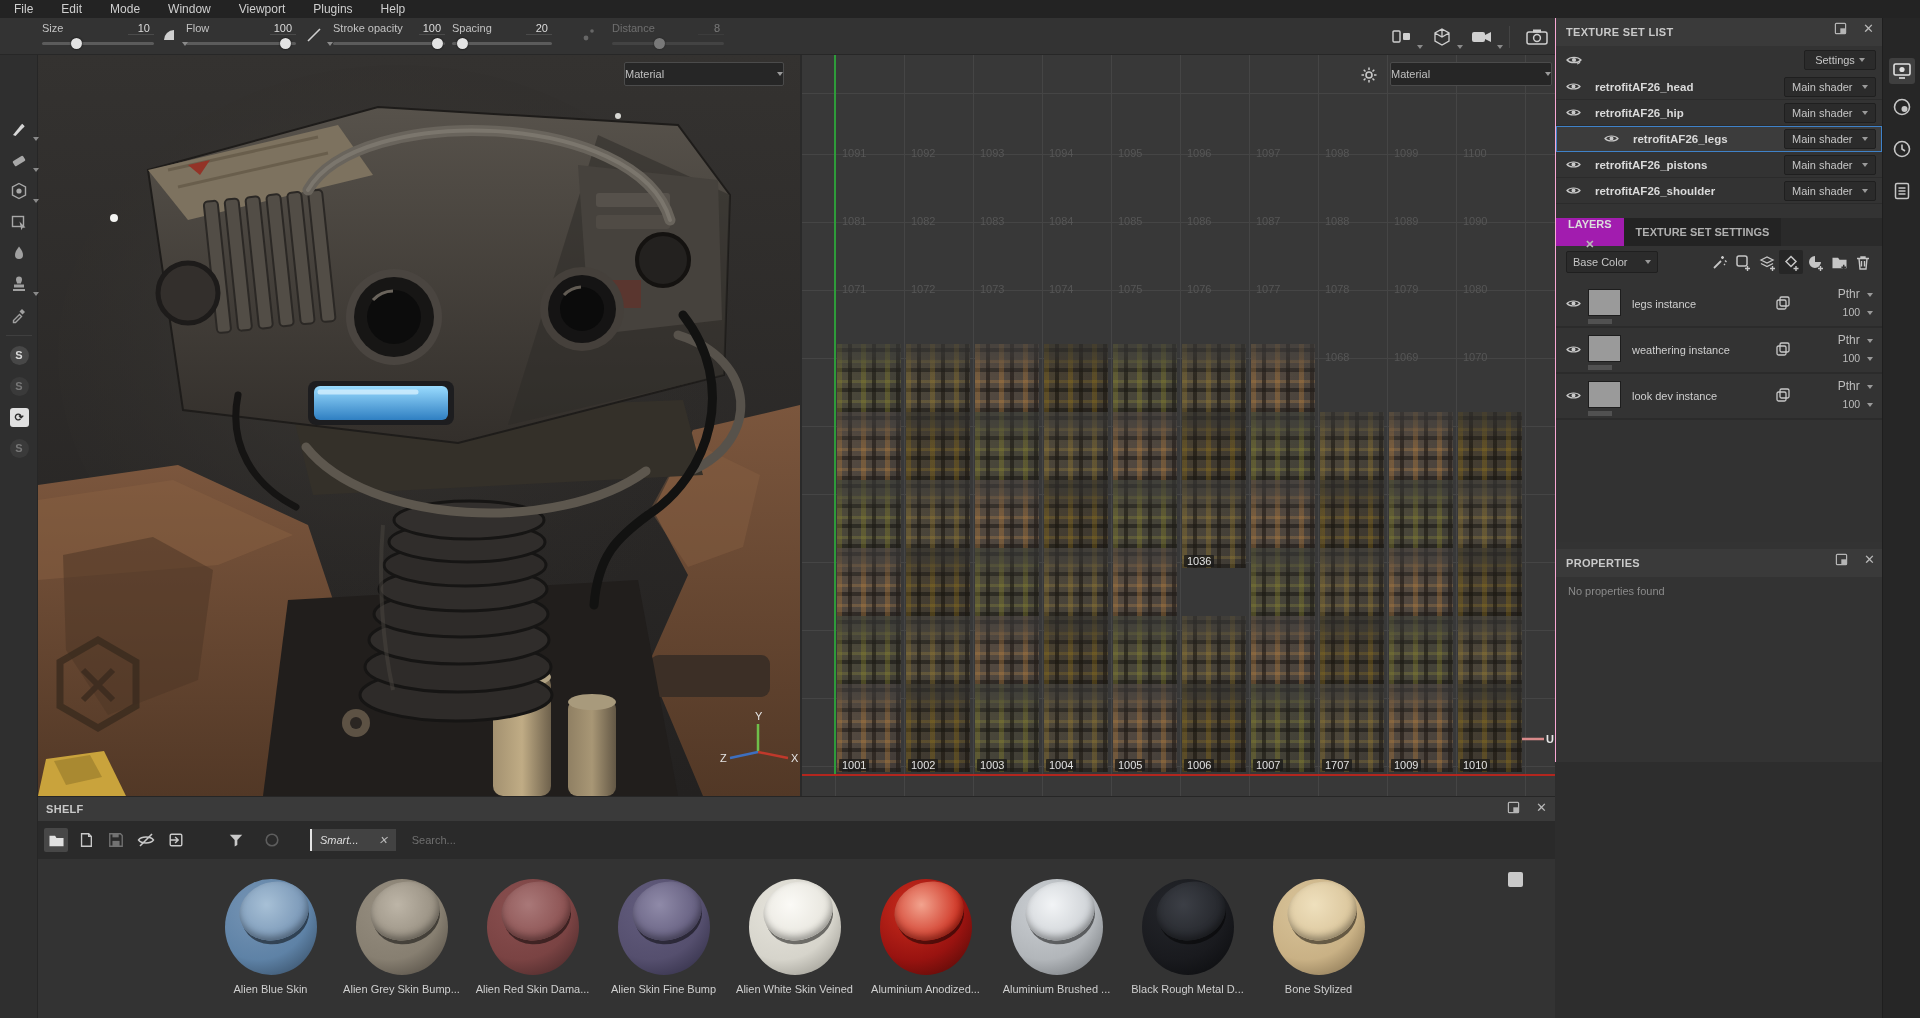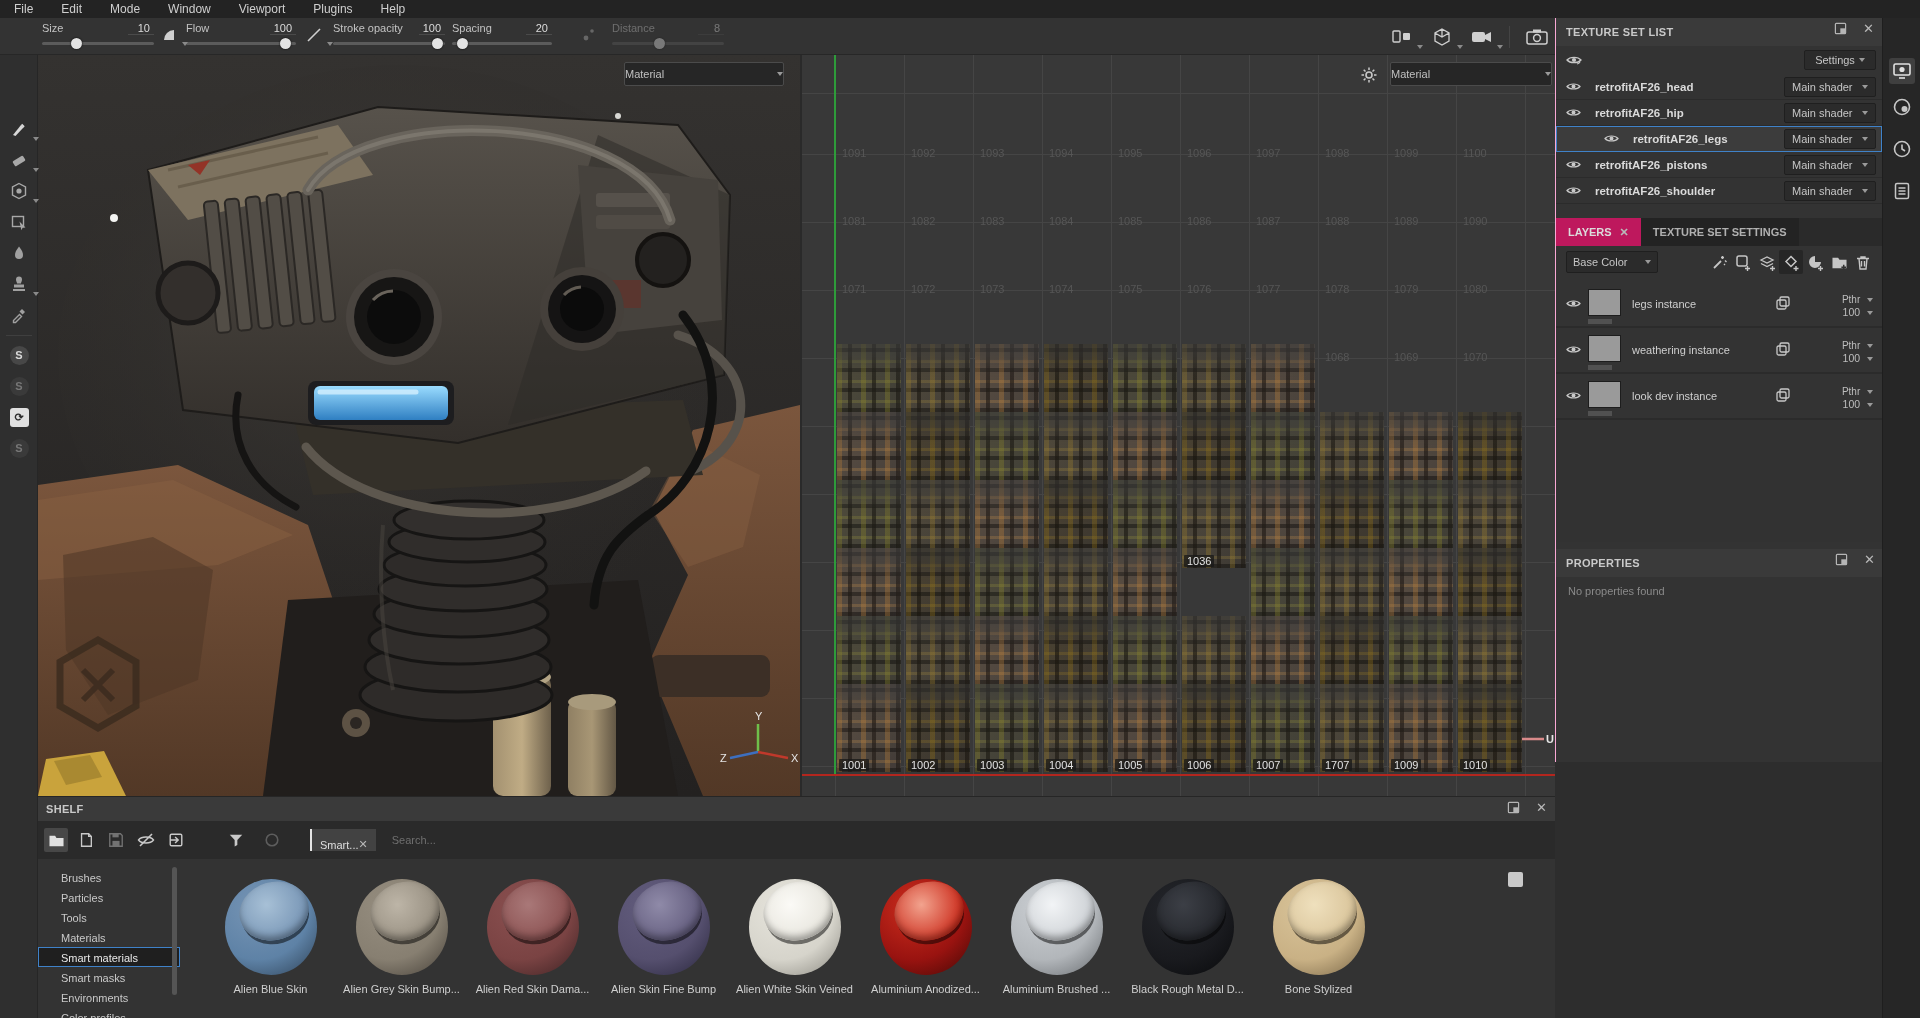--- a/index.html
+++ b/index.html
@@ -54,21 +54,21 @@
 
 #shelf{position:absolute;left:38px;top:796px;width:1517px;height:222px;background:#333333;border-top:1px solid #262626;z-index:20;}
 .panel-h{position:absolute;left:0;top:0;right:0;height:24px;background:#3a3a3a;display:flex;align-items:center;padding:0 8px;}
 .panel-title{font-size:11px;font-weight:bold;letter-spacing:.3px;color:#c9c9c9;}
 .ph-icons{position:absolute;right:8px;top:4px;display:flex;gap:16px;align-items:center;}
 .xicon{color:#b9b9b9;font-size:13px;line-height:13px;}
 #shelftools{position:absolute;left:0;top:24px;width:1517px;height:38px;background:#2a2a2a;display:flex;align-items:center;}
 .stool{width:24px;height:24px;display:flex;align-items:center;justify-content:center;margin-left:6px;border-radius:2px;}
 .stool.on{background:#474747;}
 .stool.dim{opacity:.45;}
-#smarttag{margin-left:26px;height:22px;background:#424242;border-left:2px solid #e4e4e4;display:flex;align-items:flex-end;gap:0;padding:0 8px;font-size:11px;color:#dedede;}
+#smarttag{margin-left:26px;height:22px;background:#424242;border-left:2px solid #e4e4e4;display:flex;align-items:center;gap:20px;padding:0 8px;font-size:11px;color:#dedede;font-style:italic;}
 #searchbox{margin-left:16px;height:24px;width:400px;background:transparent;border:none;outline:none;color:#bbb;font-size:11px;}
 #searchbox::placeholder{color:#6f6f6f;}
 #shelfside{position:absolute;left:0;top:62px;width:142px;height:160px;overflow:hidden;}
 .cat{height:20px;line-height:20px;padding-left:22px;font-size:11px;color:#c9c9c9;border:1px solid transparent;}
 .cat.sel{background:#1f1f1f;border:1px solid #3f82c9;color:#e8e8e8;}
 #sidescroll{position:absolute;right:3px;top:8px;width:5px;height:128px;background:#555;border-radius:3px;}
 #mats{position:absolute;left:142px;top:62px;right:0;height:160px;display:flex;padding-left:25px;overflow:hidden;}
 .matcard{width:131px;display:flex;flex-direction:column;align-items:center;}
 .sph{margin-top:20px;width:92px;height:96px;border-radius:50%;position:relative;
  background:radial-gradient(circle at 36% 30%,var(--cap),var(--c) 58%,var(--sh) 96%);}
@@ -82,33 +82,33 @@
 .dock-h{position:relative;height:28px;background:#3a3a3a;display:flex;align-items:center;padding:0 10px;}
 #settingsrow{position:relative;height:28px;display:flex;align-items:center;padding:0 10px;}
 .btn{background:#2b2b2b;border:1px solid #1f1f1f;border-radius:2px;color:#c6c6c6;font-size:11px;display:flex;align-items:center;justify-content:center;height:20px;padding:0 7px;}
 #settingsbtn{position:absolute;right:6px;width:72px;}
 .tsrow{position:relative;height:26px;display:flex;align-items:center;border-bottom:1px solid #2b2b2b;padding-left:10px;text-align:right;}
 .tsrow.sel{background:#3c3c3c;outline:1px solid #3f82c9;outline-offset:-1px;padding-left:48px;}
 .tsname{font-size:11.5px;font-weight:bold;color:#dadada;margin-left:14px;}
 .shaderbtn{position:absolute;right:6px;width:92px;justify-content:space-between;}
 #tabs{position:absolute;left:0;top:200px;width:327px;height:28px;background:#2a2a2a;display:flex;}
 .tab{height:28px;display:flex;align-items:center;gap:8px;padding:0 12px;font-size:11px;font-weight:bold;color:#b0b0b0;background:#232323;}
-.tab.active{background:#be185d;color:#dcdcdc;}
+.tab.active{background:#a21caf;color:#dcdcdc;flex-direction:column;}
 #laytools{position:absolute;left:0;top:228px;width:327px;height:32px;display:flex;align-items:center;}
 #channelsel{position:relative;margin-left:10px;width:92px;height:22px;background:#2b2b2b;border:1px solid #1f1f1f;border-radius:2px;display:flex;align-items:center;justify-content:space-between;padding:0 6px;font-size:11px;color:#c6c6c6;}
 .lico{width:24px;height:24px;display:flex;align-items:center;justify-content:center;border-radius:2px;}
 .lico.pressed{background:#262626;}
 #layerlist{position:absolute;left:0;top:264px;width:327px;height:260px;background:#323232;}
 .layer{position:relative;height:46px;background:#333333;border-bottom:2px solid #2b2b2b;}
 .leye{position:absolute;left:10px;top:15px;}
 .lthumb{position:absolute;left:32px;top:7px;width:33px;height:27px;background:#9a9a9a;border:1px solid #1d1d1d;}
 .lbar{position:absolute;left:32px;top:37px;width:24px;height:5px;background:#515151;}
 .lname{position:absolute;left:76px;top:16px;font-size:11px;color:#cfcfcf;}
 .linst{position:absolute;right:92px;top:13px;}
-.lblend{position:absolute;right:10px;top:5px;font-size:10px;color:#bdbdbd;margin-top:7px;}
+.lblend{position:absolute;right:10px;top:5px;font-size:12px;color:#bdbdbd;}
 .lopa{position:absolute;right:10px;top:24px;font-size:10.5px;color:#bdbdbd;}
 #propspanel{position:absolute;left:0;top:531px;width:327px;bottom:0;background:#333;}
 #propsmsg{position:absolute;left:12px;top:36px;font-size:11px;color:#8a8a8a;}
 
 #edge{position:absolute;right:0;top:18px;width:38px;height:1000px;background:#262626;border-left:1px solid #1e1e1e;z-index:46;}
 .eicon{position:absolute;left:6px;width:26px;height:26px;display:flex;align-items:center;justify-content:center;border-radius:3px;}
 .eicon.on{background:#3f3f3f;}
 
 .gizmo{position:absolute;z-index:12;}
 .axlabel{font-size:11px;fill:#e6e6e6;font-family:"Liberation Sans",sans-serif;}
@@ -793,34 +793,20 @@
         <svg width="16" height="16" viewBox="0 0 18 18">
           <circle cx="9" cy="9" r="6.5" fill="none" stroke="#5d5d5d" stroke-width="1.8"></circle>
         </svg>
       </span>
     <span id="smarttag">
       <span>Smart...</span>
       <span class="xicon" style="font-size:11px">✕</span>
     </span>
     <input id="searchbox" type="text" placeholder="Search..." style="">
   </div>
-  <div id="shelfside">
-    <div style="height:8px"></div>
-    <div id="catlist">
-        <div class="cat">Brushes</div>
-        <div class="cat">Particles</div>
-        <div class="cat">Tools</div>
-        <div class="cat">Materials</div>
-        <div class="cat sel">Smart materials</div>
-        <div class="cat">Smart masks</div>
-        <div class="cat">Environments</div>
-        <div class="cat">Color profiles</div>
-      </div>
-    <div id="sidescroll"></div>
-  </div>
   <div id="mats">
       <div class="matcard">
        <div class="sph" style="--c:#5e82a6;--cap:#7795b5;--sh:#31465c;--hi:#a7c0d6"></div>
        <div class="matname">Alien Blue Skin</div>
      </div>
       <div class="matcard">
        <div class="sph" style="--c:#877f71;--cap:#968e80;--sh:#4a443c;--hi:#bdb5a7"></div>
        <div class="matname">Alien Grey Skin Bump...</div>
      </div>
       <div class="matcard">

